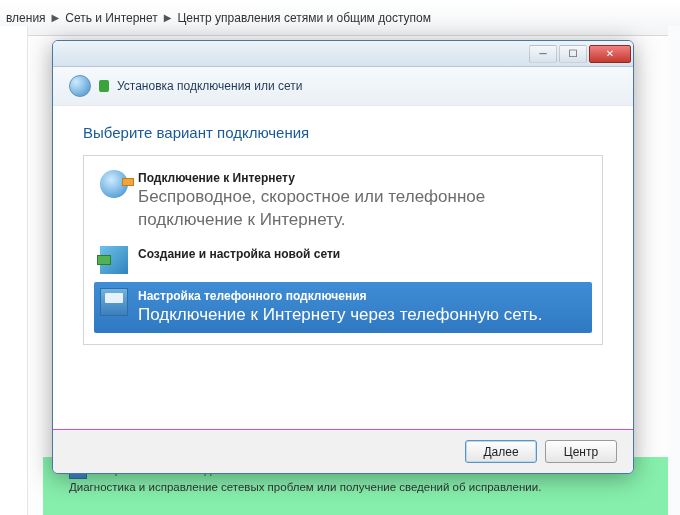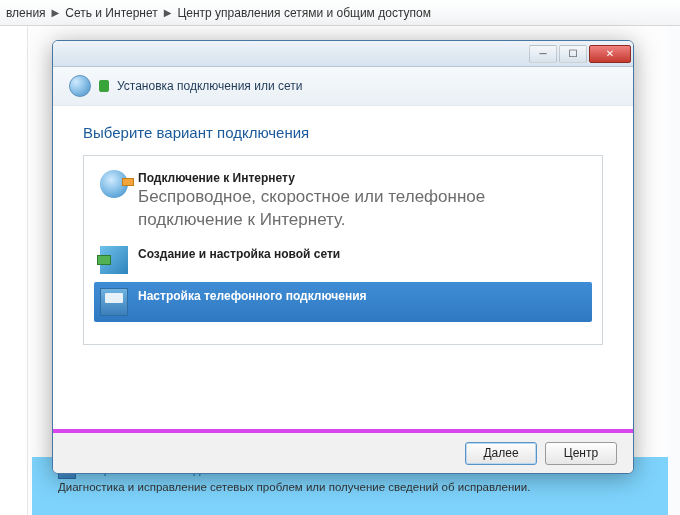--- a/index.html
+++ b/index.html
@@ -13,34 +13,34 @@
     overflow: hidden;
     position: relative;
   }
   .breadcrumb {
     display: flex;
     align-items: center;
     gap: 6px;
     padding: 4px 6px;
     border-bottom: 1px solid #d8d8d8;
     background: linear-gradient(#fff,#f2f4f6);
-    height: 26px;
+    height: 36px;
     color: #333;
   }
   .breadcrumb .arrow { color:#555; font-size:10px; }
   .bk-left {
     position:absolute; left:0; top:26px; width:28px; bottom:0;
     background:#fff; border-right:1px solid #e3e6ea;
   }
   .bk-right { position:absolute; right:0; top:26px; width:12px; bottom:0; background:#f9fbfd; }
 
   .bk-footer {
-    position:absolute; left:32px; right:12px; bottom:0; height:58px;
+    position:absolute; left:43px; right:12px; bottom:0; height:58px;
     padding: 4px 26px;
-    background:#7dd3fc;
+    background:#86efac;
   }
   .bk-footer .link { color:#1766b5; }
   .bk-footer .small-icon {
     display:inline-block; width:18px; height:18px; vertical-align:middle;
     background: linear-gradient(#6fb6e5,#3a84c3); border:1px solid #2f6fa8;
     margin-right:6px;
   }
   .bk-footer-desc { color:#333; margin-top:2px; font-size:11.5px; }
 
   
@@ -121,21 +121,21 @@
   .i-internet::after{content:"";position:absolute;right:-6px;top:8px;width:10px;height:6px;background:#f1a43a;border:1px solid #c47c1a;}
   .i-newnet { background: linear-gradient(135deg,#6fc1ea,#2e84bd); position:relative;}
   .i-newnet::after{content:"";position:absolute;left:-3px;top:9px;width:12px;height:8px;background:#52b152;border:1px solid #2e7d2e;}
   .i-work { background: linear-gradient(#d9e4ef,#a9bfd4); border:1px solid #8da9c3;}
   .i-dialup { background: linear-gradient(#6fb2e0,#3b7fbb); border:1px solid #2f6da3; position:relative;}
   .i-dialup::after{content:"";position:absolute;left:4px;top:4px;width:18px;height:10px;background:#e6f1fa;border-radius:1px;}
 
   .dlg-buttons {
     position:absolute; left:0; right:0; bottom:0;
     height:44px;
-    background:#f1f1f1; border-top:4px solid #d946ef;
+    background:#f1f1f1; border-top:1px solid #d946ef;
     display:flex; align-items:center; justify-content:flex-end;
     gap:8px; padding:0 16px;
   }
   .wbtn {
     min-width:72px; height:23px;
     border:1px solid #9a9a9a;
     background:linear-gradient(#fefefe,#e6e6e6);
     border-radius:3px;
     font-size:12px;
     color:#222;
@@ -197,20 +197,21 @@
       <div class="opt">
         <div class="oicon i-newnet"></div>
         <div class="otxt">
           <div class="ot-title">Создание и настройка новой сети</div>
         </div>
       </div>
       <div class="opt selected">
         <div class="oicon i-dialup"></div>
         <div class="otxt">
           <div class="ot-title">Настройка телефонного подключения</div>
+          <div class="ot-desc">Подключение к Интернету через телефонную сеть.</div>
         </div>
       </div>
     </div>
   </div>
 
   <div class="dlg-buttons">
     <button class="wbtn primary">Далее</button>
     <button class="wbtn">Центр</button>
   </div>
 

